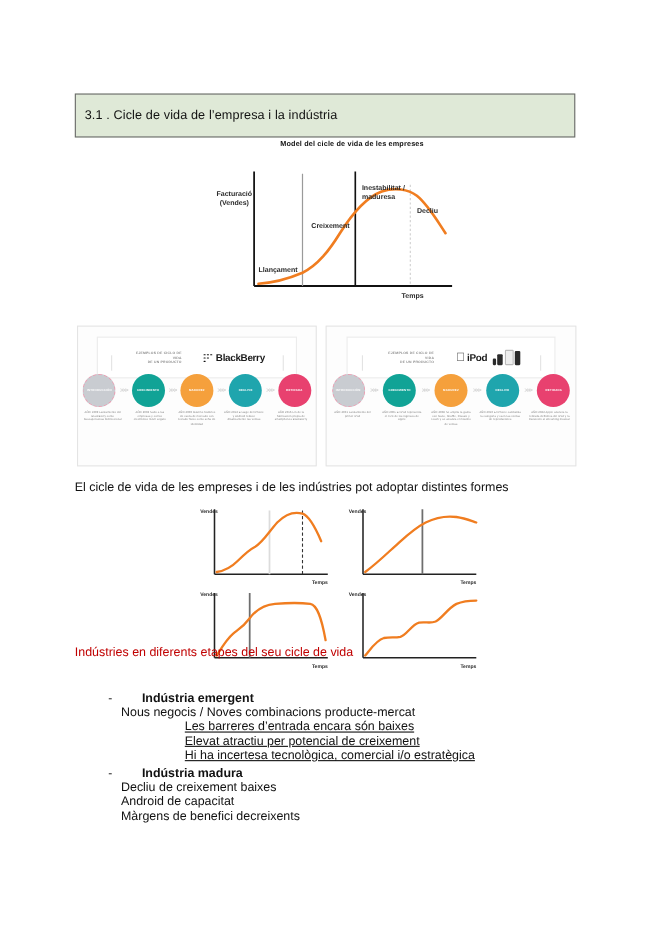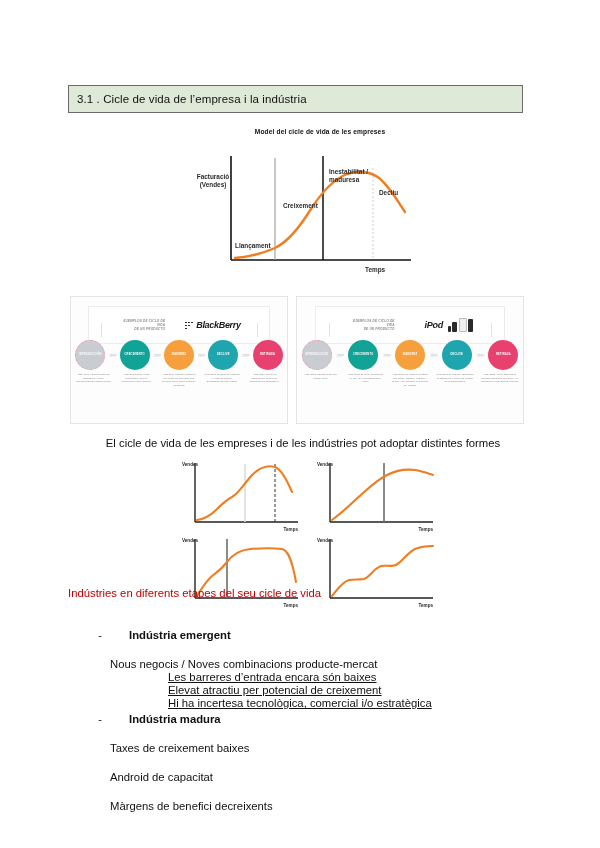--- a/index.html
+++ b/index.html
@@ -2,21 +2,21 @@
 <html><head>
 <meta charset="utf-8">
 <style>
   html,body{margin:0;padding:0;background:#ffffff;}
   body{width:600px;height:848px;position:relative;overflow:hidden;
        font-family:"Liberation Sans",sans-serif;color:#000;}
 
   .page{position:absolute;inset:0;background:#fff;}
 
   
-  .sec-head{position:absolute;left:68px;top:85px;width:455px;height:28px;
+  .sec-head{position:absolute;left:68px;top:85px;width:455px;height:40px;
             background:#dfe9d7;border:1.5px solid #6b6b6b;box-sizing:border-box;
             display:flex;align-items:center;}
   .sec-head span{font-size:11.5px;padding-left:8px;letter-spacing:.1px;color:#111;}
 
   
   .chart1{position:absolute;left:183px;top:128px;width:250px;height:150px;}
   .chart1 .c1title{position:absolute;left:42px;top:0;width:190px;text-align:center;
                    font-size:6.6px;font-weight:bold;color:#111;letter-spacing:.15px;}
   .c1lbl{position:absolute;font-size:6.4px;font-weight:bold;color:#2b2b2b;line-height:1.22;}
   .c1-y{left:4px;top:45px;text-align:center;width:52px;}
@@ -27,21 +27,21 @@
   .c1-temps{left:182px;top:138px;font-weight:bold;}
 
   
   .info{position:absolute;top:296px;height:128px;background:#fdfdfd;
         border:1px solid #e4e4e4;box-sizing:border-box;overflow:hidden;}
   .info-l{left:70px;width:218px;}
   .info-r{left:296px;width:228px;}
 
   .info-head{position:absolute;left:8%;top:9px;width:84%;height:38px;
              border:1px solid #ececec;background:#fff;display:flex;
-             align-items:center;justify-content:center;gap:20px;box-sizing:border-box;font-style:italic;}
+             align-items:center;justify-content:center;gap:20px;box-sizing:border-box;}
   .info-head .ttl{font-size:3.1px;font-weight:bold;color:#8a8a8a;text-align:right;
                   line-height:1.35;letter-spacing:.2px;width:48px;}
   .brand{font-size:9px;font-weight:bold;color:#1a1a1a;letter-spacing:-.3px;
          display:flex;align-items:center;gap:2px;}
   .bb-dots{display:inline-block;width:9px;height:9px;position:relative;}
   .bb-dots i{position:absolute;width:1.6px;height:1.6px;background:#111;border-radius:50%;}
   .apple-g{font-size:11px;line-height:1;color:#444;}
   .ipods{display:flex;align-items:flex-end;gap:1.5px;margin-left:3px;}
   .ipods b{display:block;background:#2a2a2a;border-radius:1px;}
 
@@ -53,37 +53,37 @@
   .node.first{background:#c9ccd1;color:#fff;border:1px dashed #e8a0b4;}
   .arrow{font-size:5.5px;color:#cfcfcf;letter-spacing:-1px;font-weight:bold;}
   .stem{position:absolute;top:26px;width:1px;height:14px;background:#e3e3e3;}
 
   .caps{position:absolute;left:2%;top:76px;width:96%;height:48px;display:flex;
         justify-content:space-between;}
   .cap{width:17.5%;font-size:2.5px;color:#7d7d7d;text-align:center;line-height:1.45;
        letter-spacing:.1px;}
 
   
-  .para{position:absolute;left:68px;top:437px;width:470px;font-size:11.3px;color:#111;text-align:center;}
+  .para{position:absolute;left:68px;top:437px;width:470px;font-size:11.3px;color:#111;}
 
   
   .grid4{position:absolute;left:182px;top:460px;width:250px;height:148px;}
   .mini{position:absolute;width:122px;height:72px;}
   .m1{left:0;top:0;} .m2{left:135px;top:0;}
   .m3{left:0;top:76px;} .m4{left:135px;top:76px;}
   .mlbl{position:absolute;font-size:4.6px;font-weight:bold;color:#2b2b2b;}
   .mlbl.y{left:0;top:2px;} .mlbl.x{right:6px;bottom:0px;}
 
   
   .redhead{position:absolute;left:68px;top:587px;font-size:11.3px;color:#c00000;}
   .outline{position:absolute;left:68px;top:628px;width:470px;font-size:11.3px;color:#111;}
   .li{display:flex;align-items:flex-start;margin-top:1px;}
   .dash{width:34px;flex:0 0 34px;text-align:right;padding-right:8px;font-size:11px;color:#111;}
   .li .lbl{font-weight:bold;padding-left:19px;}
-  .lvl2{margin-left:42px;margin-top:17px;}
+  .lvl2{margin-left:42px;margin-top:1px;}
   .lvl3{margin-left:100px;margin-top:1px;text-decoration:underline;}
   .gap{height:3px;}
 </style>
 </head>
 <body>
 
 <div class="page">
 
   <div class="sec-head">
     <span>3.1 . Cicle de vida de l’empresa i la indústria</span>
@@ -313,18 +313,18 @@
     <div class="lvl3">Les barreres d’entrada encara són baixes</div>
     <div class="lvl3">Elevat atractiu per potencial de creixement</div>
     <div class="lvl3">Hi ha incertesa tecnològica, comercial i/o estratègica</div>
 
     <div class="gap"></div>
 
     <div class="li">
       <span class="dash">-</span>
       <span class="lbl">Indústria madura</span>
     </div>
-    <div class="lvl2">Taxes de creixement baixes</div>
+    <div class="lvl2">Decliu de creixement baixes</div>
     <div class="lvl2">Android de capacitat</div>
     <div class="lvl2">Màrgens de benefici decreixents</div>
   </div>
 
 </div>
 
 </body></html>

